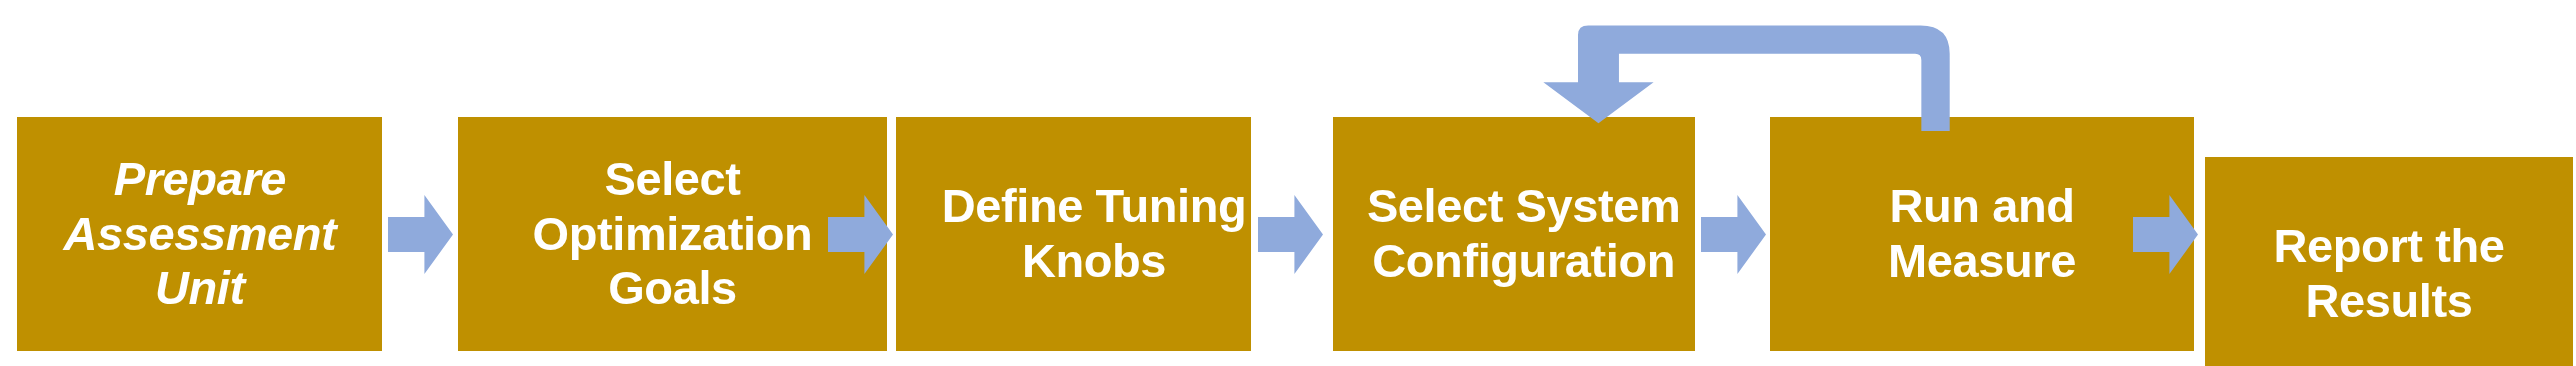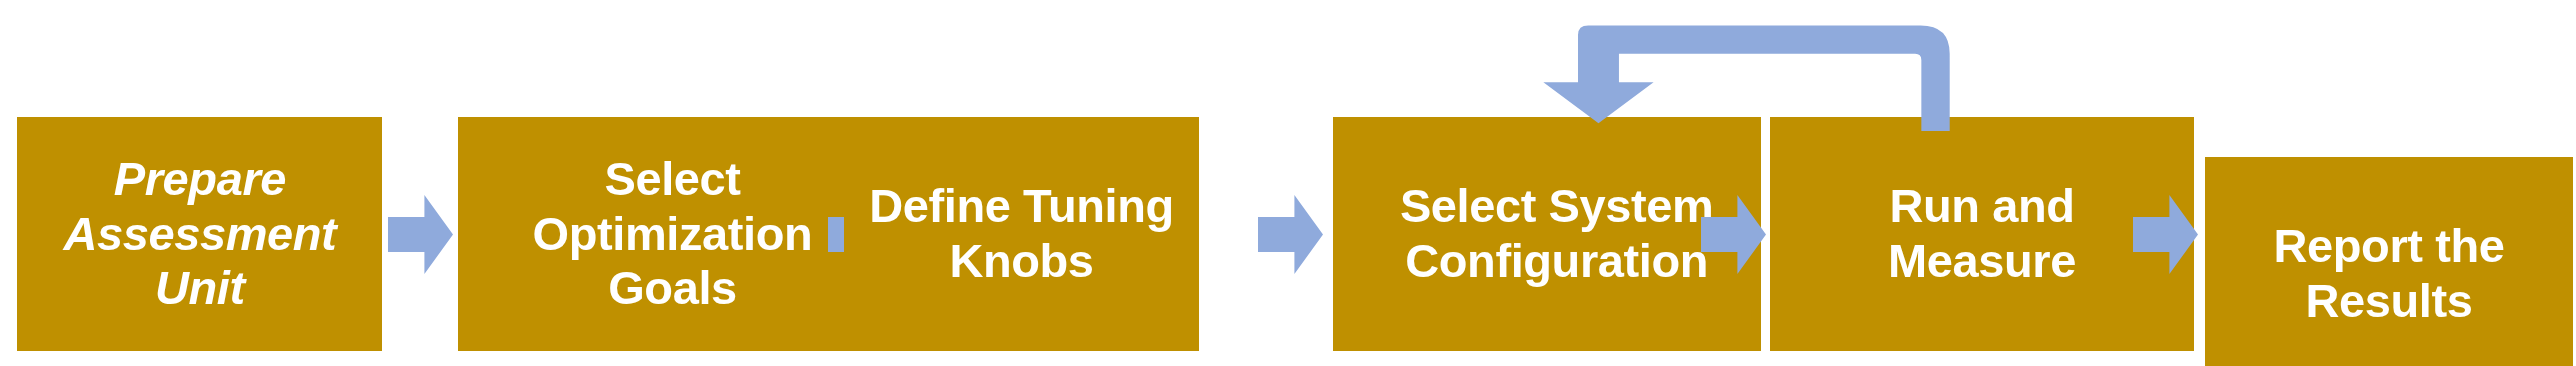--- a/index.html
+++ b/index.html
@@ -37,22 +37,22 @@
     font-weight: bold;
     font-size: 47px;
     line-height: 1.16;
     text-align: center;
     white-space: pre-line;
     letter-spacing: -0.4px;
   }
 
   .box-1 { left: 17.4px;   width: 365px; font-style: italic; }
   .box-2 { left: 458px;  width: 429px; }
-  .box-3 { left: 844px; width: 355px; }
-  .box-4 { left: 1333px; width: 428px; padding-left: 24px; }
+  .box-3 { left: 896px; width: 355px; justify-content: flex-end; }
+  .box-4 { left: 1333px; width: 362px; padding-left: 24px; }
   .box-5 { left: 1770px; width: 424px; }
   .box-6 { left: 2205px; width: 368px; margin-top: 40px; }
 
   
   .flow-arrow {
     position: absolute;
     top: 195px;
     width: 65px;
     height: 79px;
     background: #8FAADC;

